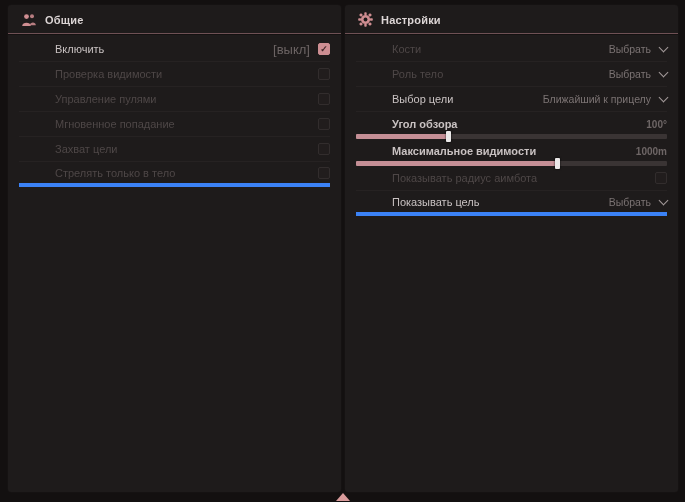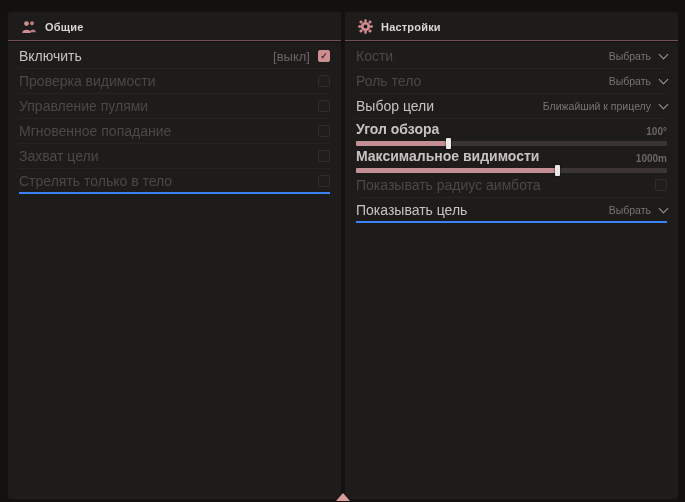--- a/index.html
+++ b/index.html
@@ -4,40 +4,40 @@
 <style>
   * { margin:0; padding:0; box-sizing:border-box; }
   html,body { width:685px; height:502px; }
   body {
     background:#131010;
     font-family:"Liberation Sans", sans-serif;
     position:relative;
     overflow:hidden;
   }
   .panel {
-    position:absolute; top:12px; width:333px; height:487px;
+    position:absolute; top:5px; width:333px; height:487px;
     background:#1e1b1b; border-radius:3px;
     box-shadow:0 0 0 1px #151212;
   }
   #panel-general { left:8px; }
   #panel-settings { left:345px; }
   .panel-header {
     height:25px; display:flex; align-items:center; gap:8px;
     padding:0 13px; padding-top:4px;
   }
   .panel-title { color:#ddd6d6; font-size:11px; font-weight:bold; letter-spacing:.2px; }
   .header-divider { height:2px; background:#6f5155; margin-top:3px; border-bottom:1px solid #141111; }
   .panel-body { padding:2px 11px 0 11px; }
 
   .row {
     height:25px; display:flex; align-items:center; justify-content:space-between;
     border-bottom:1px solid #262222;
   }
-  .row:last-child { border-bottom:2px solid #3b82f6; }
-  .lbl { font-size:14px; color:#c9c2c2; }
+  .row:last-child { border-bottom:4px solid #3b82f6; }
+  .lbl { font-size:11px; color:#c9c2c2;margin-left:36px; }
   .lbl.dim { color:#4e4747; }
   .right-group { display:flex; align-items:center; gap:8px; }
   .status-text { font-size:13px; color:#6b6363; }
 
   .checkbox {
     width:12px; height:12px; border-radius:2px;
     background:#242020; border:1px solid #3b3535;
     display:flex; align-items:center; justify-content:center;
     cursor:pointer;
   }

